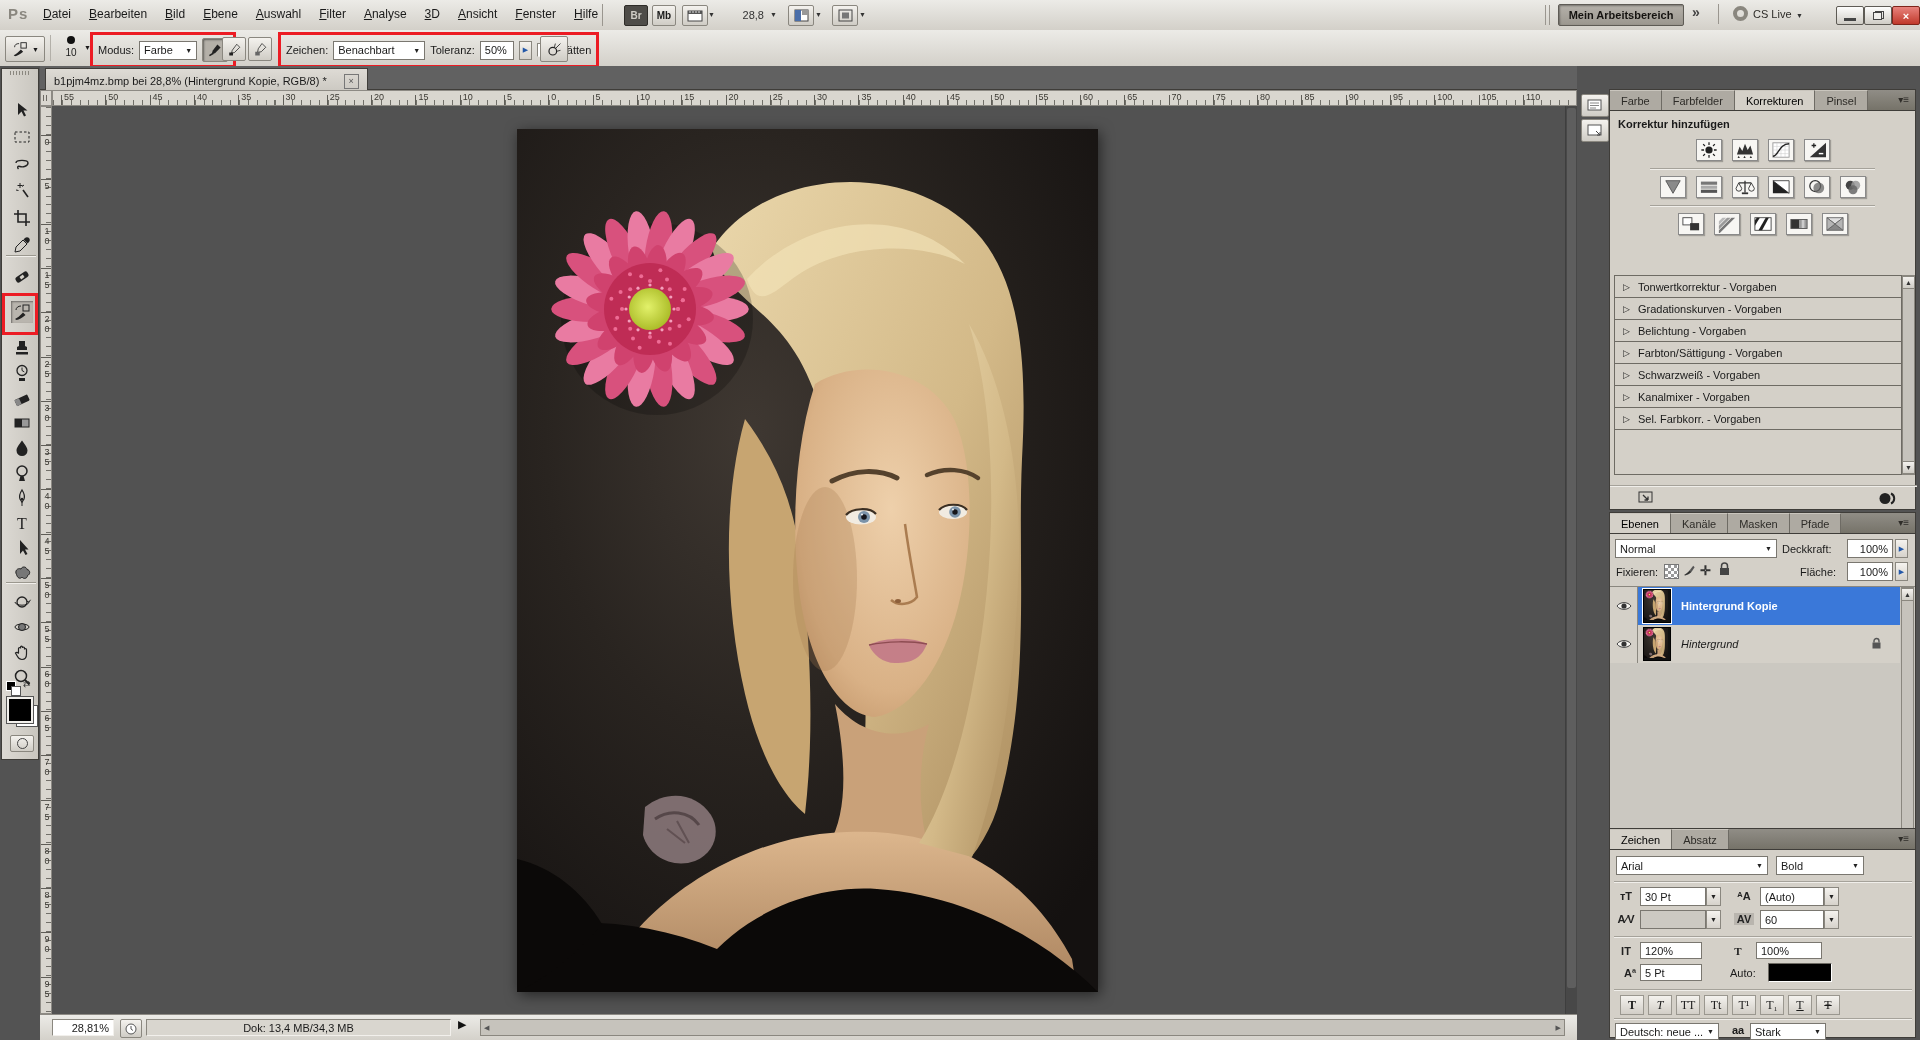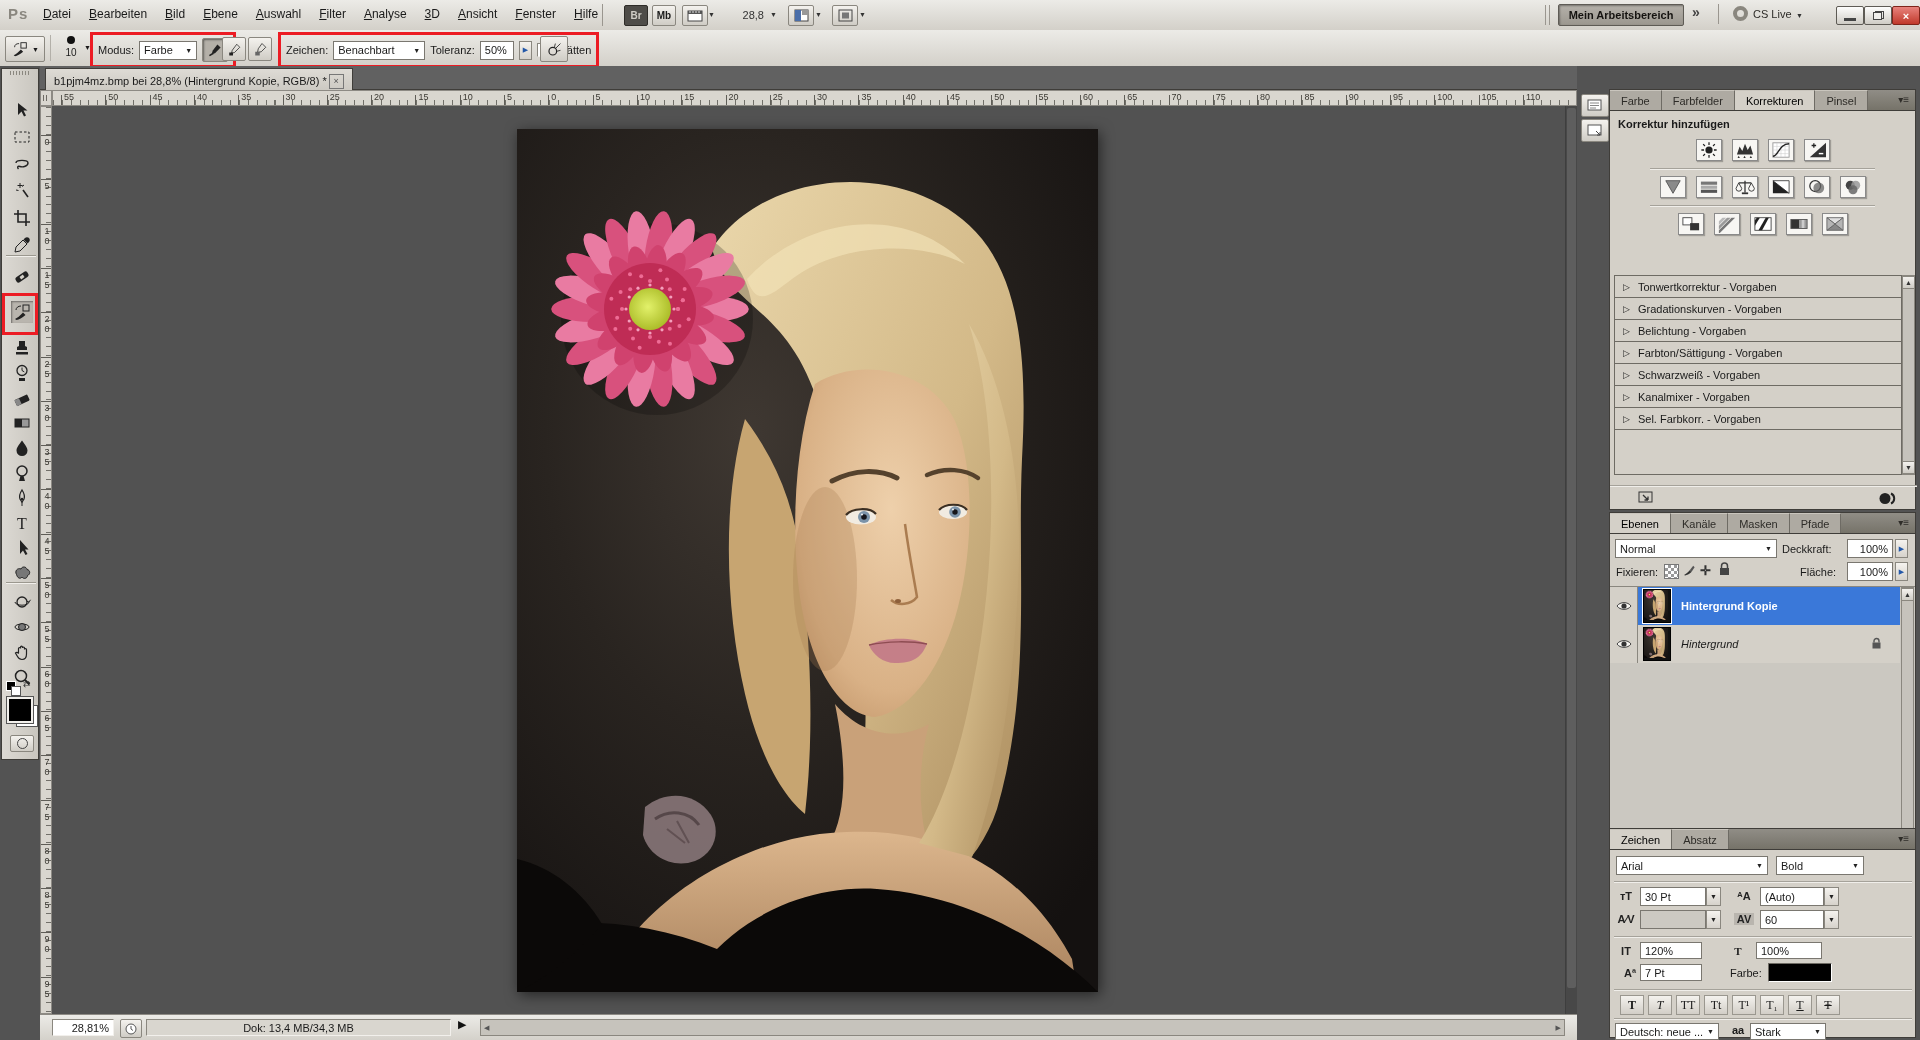--- a/index.html
+++ b/index.html
@@ -336,21 +336,21 @@
             <circle cx="9" cy="9" r="5.5" fill="none" stroke="#222" stroke-width="1.5"></circle>
             <path d="M13 13 L17.5 17.5" stroke="#222" stroke-width="2"></path>
           </svg>
         </div>
         <div class="toolsep" style="top: 186px;"></div>
         <div class="toolsep" style="top: 513px;"></div>
       </div>
   </div>
 
   <div class="abs" style="left:40px;top:66px;width:1537px;height:24px;background:#616161;border-bottom:1px solid #3f3d39;box-sizing:border-box">
-    <div class="abs" style="left:5px;top:2px;height:22px;background:linear-gradient(#dedbd5,#cac7c0);border:1px solid #3f3d39;border-bottom:none;display:flex;align-items:center;gap:2px;padding:12px 8px;box-sizing:border-box">
+    <div class="abs" style="left:5px;top:2px;height:22px;background:linear-gradient(#dedbd5,#cac7c0);border:1px solid #3f3d39;border-bottom:none;display:flex;align-items:center;gap:17px;padding:12px 8px;box-sizing:border-box">
       <span>b1pjm4mz.bmp bei 28,8% (Hintergrund Kopie, RGB/8) *</span>
       <span style="width:13px;height:13px;border:1px solid #777;display:flex;align-items:center;justify-content:center;font-size:9px;color:#555">×</span>
     </div>
   </div>
 
   <div class="abs ruler" style="left:40px;top:90px;width:12px;height:16px">
     <div style="margin:4px 2px;height:6px;background:repeating-linear-gradient(90deg,#6e6b64 0 1px,transparent 1px 3px)"></div>
   </div>
   <div class="abs ruler" id="hruler" style="left:52px;top:90px;width:1525px;height:16px">
     <div style="position:absolute;left:0;bottom:0;width:100%;height:5px;background:repeating-linear-gradient(to right,rgba(95,93,87,.85) 0 1px,transparent 1px 8.86px)"></div>
@@ -807,22 +807,22 @@
       <div class="abs field" style="left:150px;top:60px;width:64px">60</div>
       <div class="abs spin" style="left:214px;top:60px;width:15px;color:#222;font-size:7px">▼</div>
       <div class="etch abs" style="left:4px;top:86px;width:298px"></div>
 
       <span class="abs ci" style="left:6px;top:95px">ΙT</span>
       <div class="abs field" style="left:30px;top:92px;width:62px;height:17px">120%</div>
       <span class="abs ci" style="left:118px;top:95px;font-family:'Liberation Serif',serif">T</span>
       <div class="abs field" style="left:146px;top:92px;width:66px;height:17px">100%</div>
 
       <span class="abs ci" style="left:10px;top:117px">Aª</span>
-      <div class="abs field" style="left:30px;top:114px;width:62px;height:17px">7 Pt</div>
-      <span class="abs" style="left:120px;top:117px">Farbe:</span>
+      <div class="abs field" style="left:30px;top:114px;width:62px;height:17px">5 Pt</div>
+      <span class="abs" style="left:120px;top:117px">Auto:</span>
       <div class="abs" style="left:158px;top:113px;width:62px;height:17px;background:#000;border:1px solid;border-color:#6e6b64 #fff #fff #6e6b64"></div>
       <div class="etch abs" style="left:4px;top:139px;width:298px"></div>
 
       <div class="abs" id="style-buttons" style="left:10px;top:145px;display:flex;gap:4px">
           <div class="tbtn" style="font-weight: bold;">T</div>
           <div class="tbtn" style="font-style: italic;">T</div>
           <div class="tbtn" style="">TT</div>
           <div class="tbtn" style="">Tt</div>
           <div class="tbtn" style="">T¹</div>
           <div class="tbtn" style="">T₁</div>

